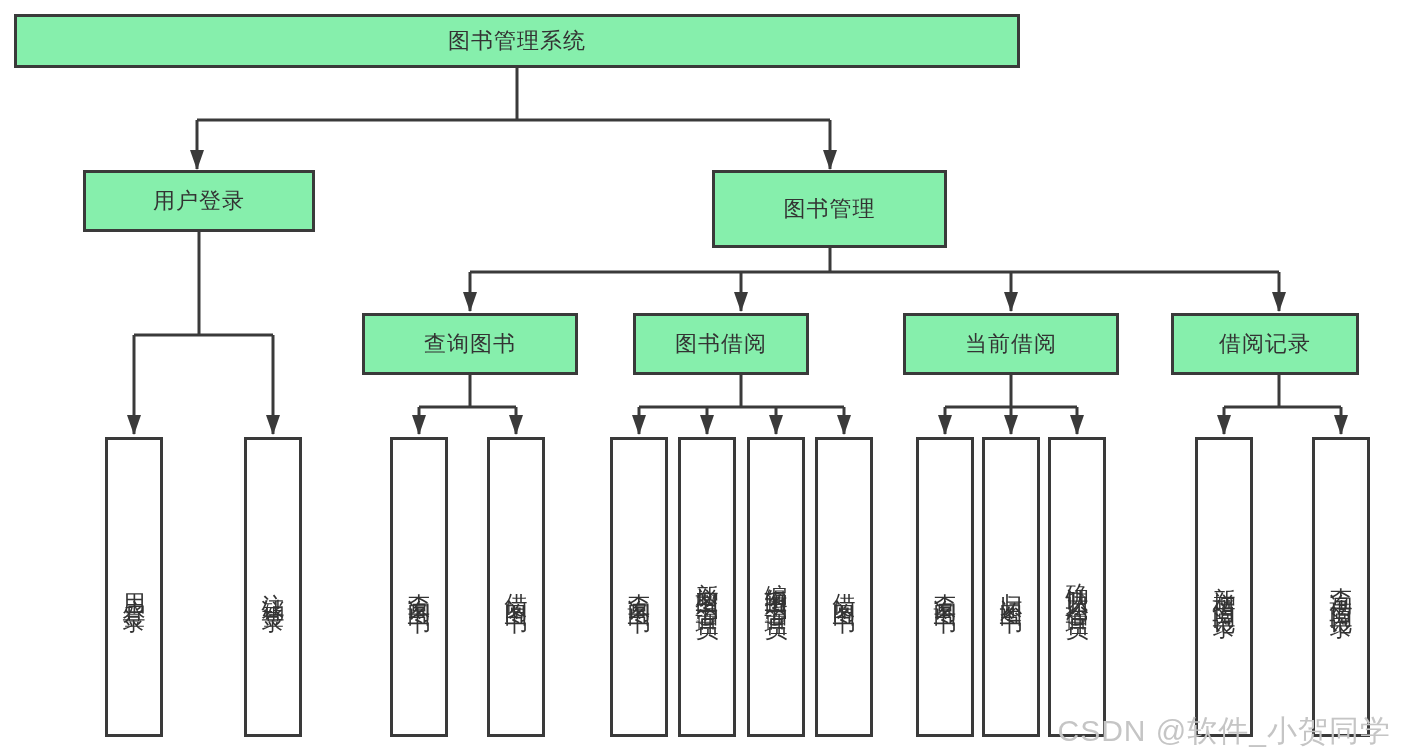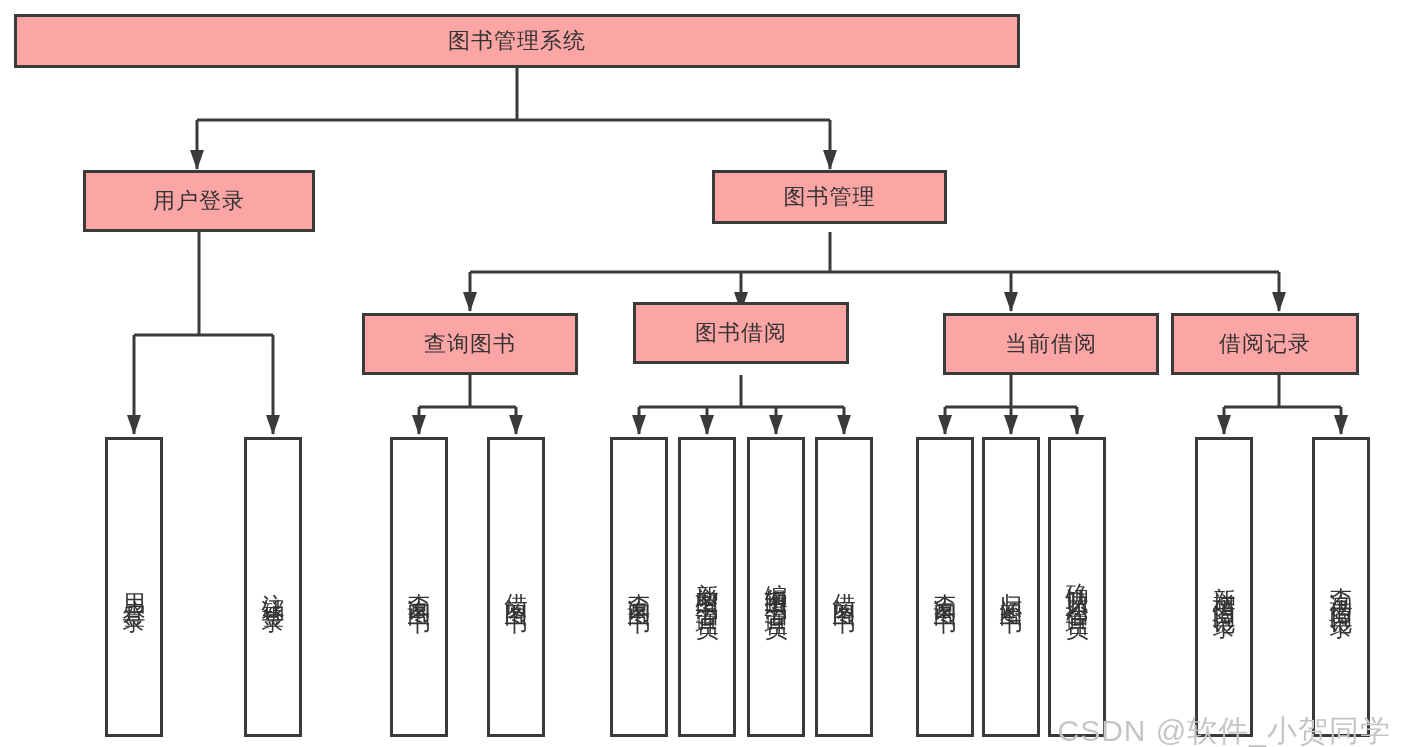--- a/index.html
+++ b/index.html
@@ -15,21 +15,21 @@
     background:var(--bg);
     font-family:"Liberation Sans","DejaVu Sans",sans-serif;
     color:var(--text);
     overflow:hidden;
   }
   #wires{position:absolute;left:0;top:0;z-index:0;}
   .hbox{
     position:absolute;z-index:1;
     box-sizing:border-box;
     border:3px solid var(--line);
-    background:#fca5a5;
+    background:#86efac;
     display:flex;align-items:center;justify-content:center;
     font-size:22px;letter-spacing:1px;
   }
   .vbox{
     position:absolute;z-index:1;
     box-sizing:border-box;
     border:3px solid var(--line);
     background:#fff;
     display:flex;align-items:center;justify-content:center;
   }
@@ -95,25 +95,25 @@
 
       <path d="M1279,375 V407 M1224,407 H1341"></path>
       <path d="M1224,407 V434" marker-end="url(#arrow)"></path>
       <path d="M1341,407 V434" marker-end="url(#arrow)"></path>
     </g>
   </svg>
 
   <div class="hbox" style="left:14px;top:14px;width:1006px;height:54px;">图书管理系统</div>
 
   <div class="hbox" style="left:83px;top:170px;width:232px;height:62px;">用户登录</div>
-  <div class="hbox" style="left:712px;top:170px;width:235px;height:54px;">图书管理</div>
+  <div class="hbox" style="left:712px;top:170px;width:235px;height:78px;">图书管理</div>
 
   <div class="hbox" style="left:362px;top:313px;width:216px;height:62px;">查询图书</div>
-  <div class="hbox" style="left:633px;top:302px;width:216px;height:62px;">图书借阅</div>
-  <div class="hbox" style="left:903px;top:313px;width:216px;height:62px;margin-left:40px;">当前借阅</div>
+  <div class="hbox" style="left:633px;top:313px;width:176px;height:62px;">图书借阅</div>
+  <div class="hbox" style="left:903px;top:313px;width:216px;height:62px;">当前借阅</div>
   <div class="hbox" style="left:1171px;top:313px;width:188px;height:62px;">借阅记录</div>
 
   <div class="vbox" style="left:105px;top:437px;width:58px;height:300px;">
     <span>用户登录</span>
     </div>
   <div class="vbox" style="left:244px;top:437px;width:58px;height:300px;">
     <span>注销登录</span>
     </div>
 
   <div class="vbox" style="left:390px;top:437px;width:58px;height:300px;">

